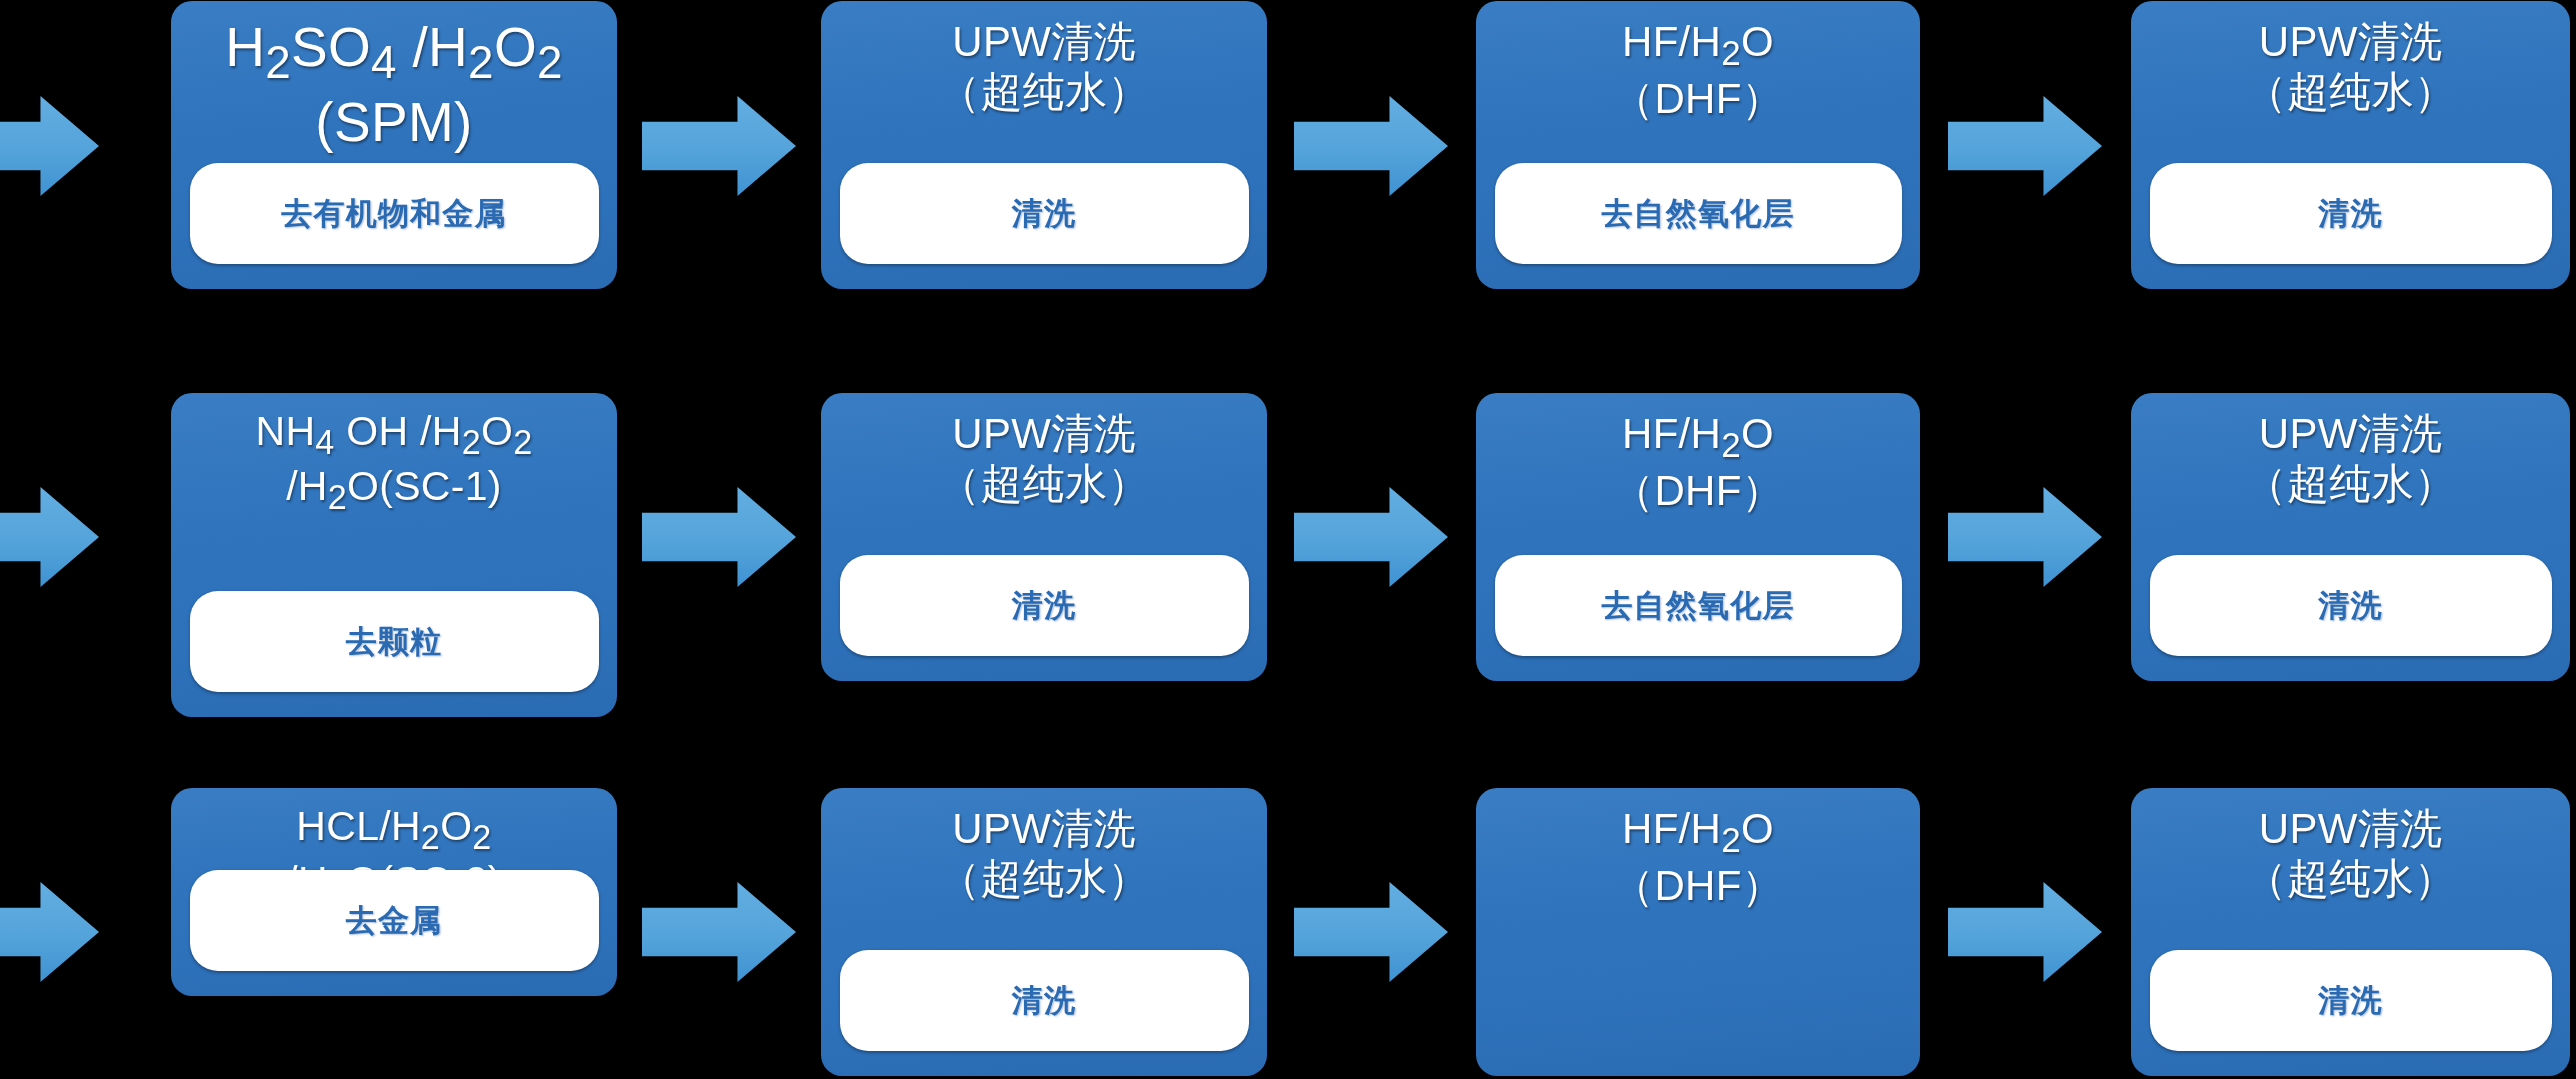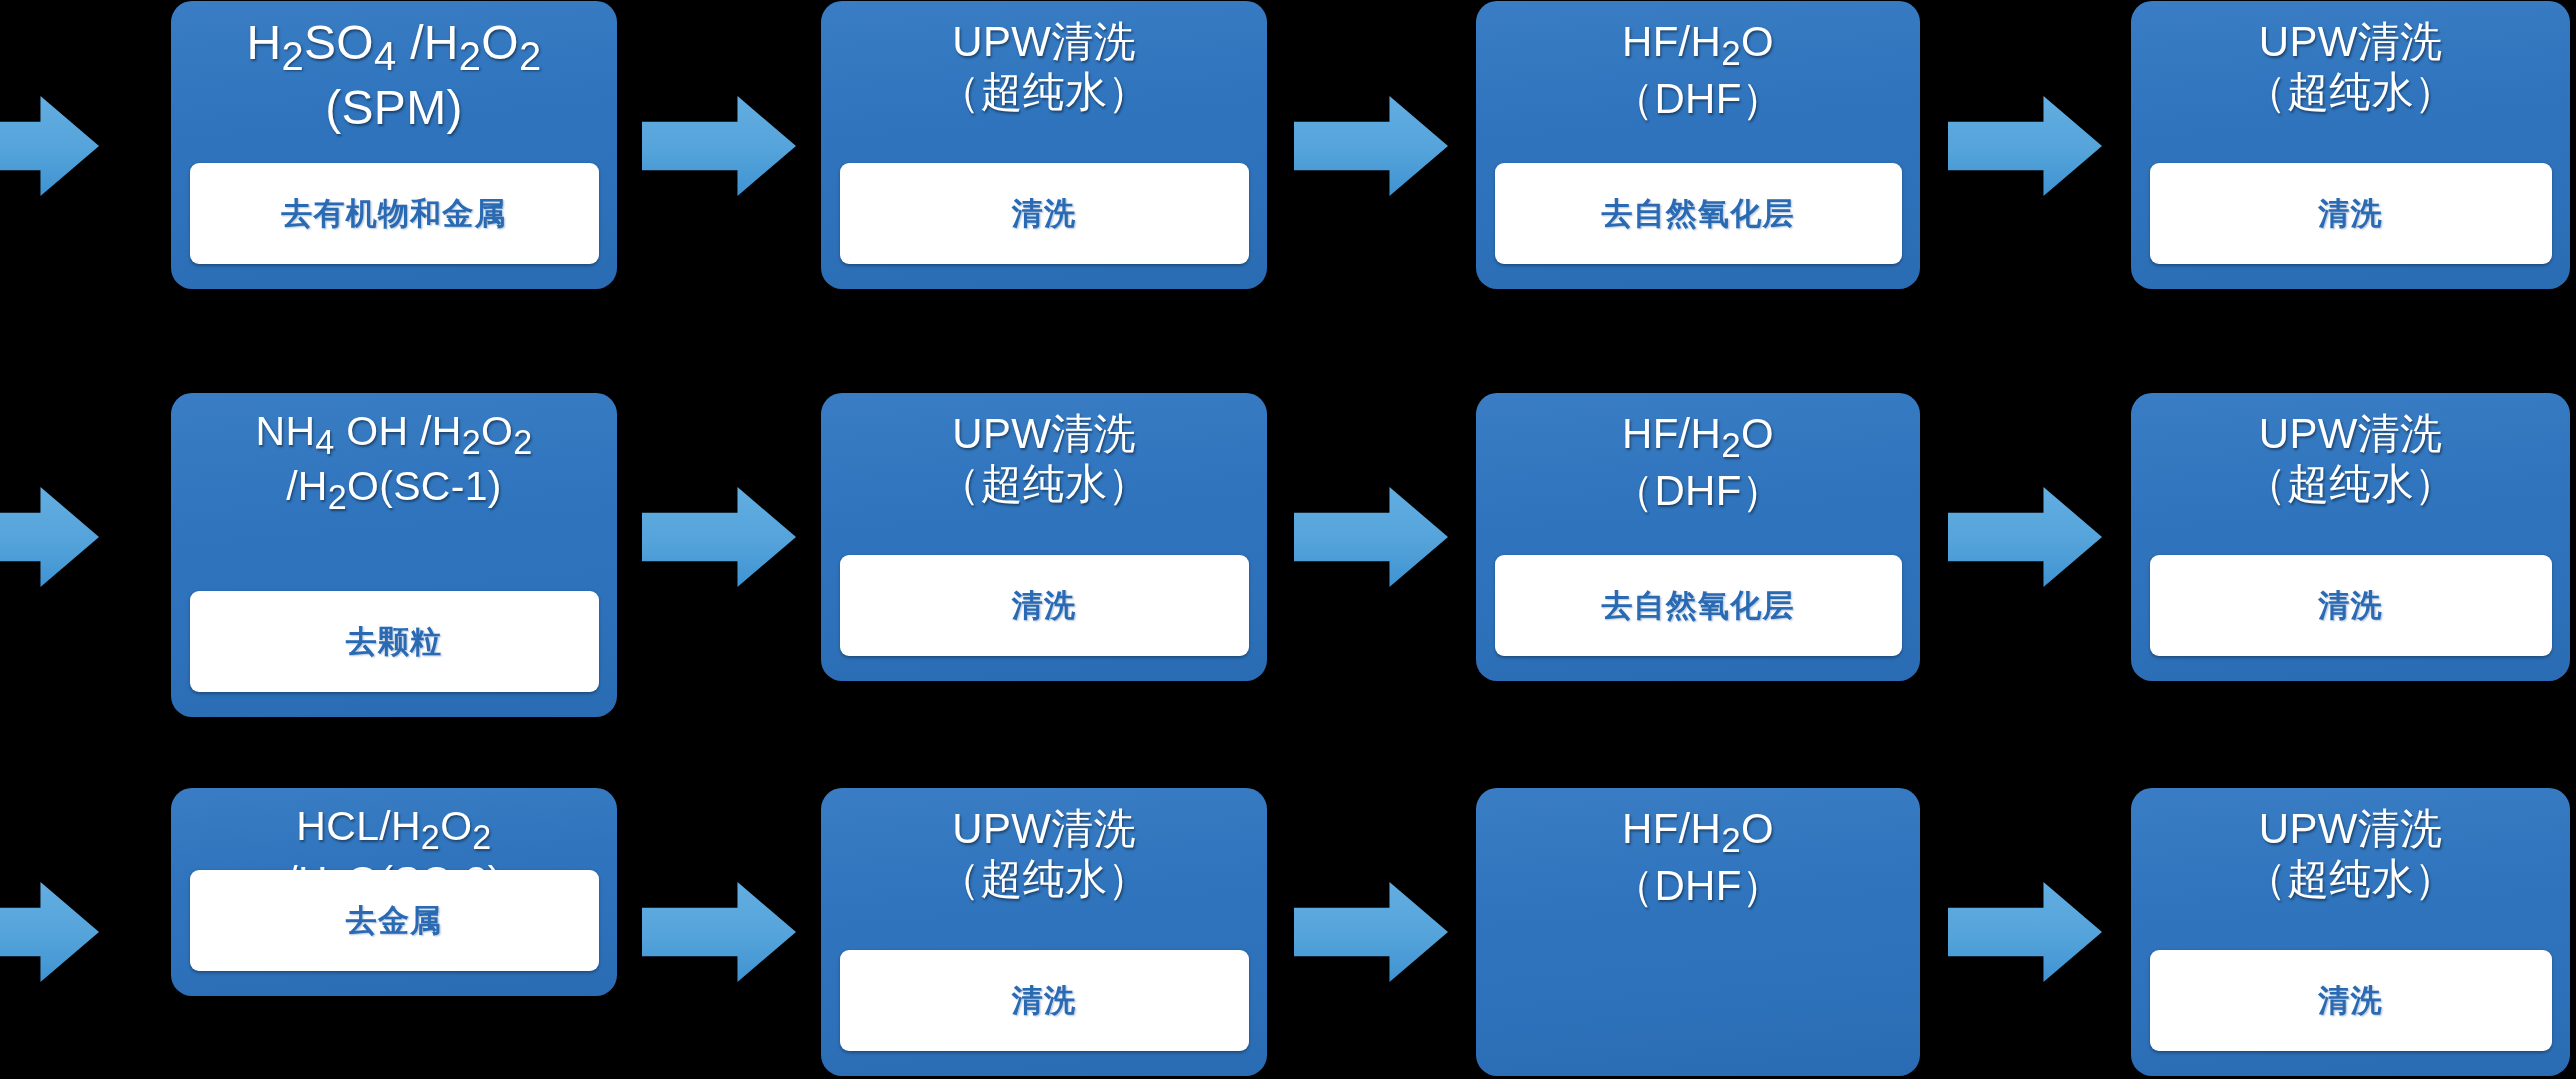--- a/index.html
+++ b/index.html
@@ -45,21 +45,21 @@
     text-shadow: 1.2px 1.8px 2.5px rgba(0,0,0,0.45);
     white-space: pre-line;
     padding: 0 6.2px;
   }
 
   
   .step-label {
     position: absolute;
     box-sizing: border-box;
     background: #ffffff;
-    border-radius: 9px;
+    border-radius: 28px;
     display: flex;
     align-items: center;
     justify-content: center;
     box-shadow: 0 1.2px 3.1px rgba(0,0,0,0.30);
   }
   .step-label-text {
     color: #2a6ab3;
     font-weight: bold;
     text-align: center;
     letter-spacing: 1.2px;
@@ -70,21 +70,21 @@
   .flow-arrow {
     position: absolute;
   }
   .flow-arrow svg { display: block; width: 100%; height: 100%; }
 </style>
 </head>
 <body>
 
 <div id="canvas">
     <div class="step-box" id="r1c1" style="left: 171px; top: 1.2px; width: 446px; height: 288px; padding-top: 13.6px;">
-      <div class="step-title" style="font-size: 48px;">H<sub>2</sub>SO<sub>4</sub> /H<sub>2</sub>O<sub>2</sub><br>(SPM)</div>
+      <div class="step-title" style="font-size: 55px;">H<sub>2</sub>SO<sub>4</sub> /H<sub>2</sub>O<sub>2</sub><br>(SPM)</div>
       <div class="step-label" style="left: 18.5px; right: 18.5px; bottom: 25px; height: 101px;">
         <span class="step-label-text" style="font-size: 31px;">去有机物和金属</span>
       </div>
     </div>
     <div class="step-box" id="r1c2" style="left: 821px; top: 1.2px; width: 446px; height: 288px; padding-top: 16px;">
       <div class="step-title" style="font-size: 42px;">UPW清洗<br>（超纯水）</div>
       <div class="step-label" style="left: 18.5px; right: 18.5px; bottom: 25px; height: 101px;">
         <span class="step-label-text" style="font-size: 31px;">清洗</span>
       </div>
     </div>

